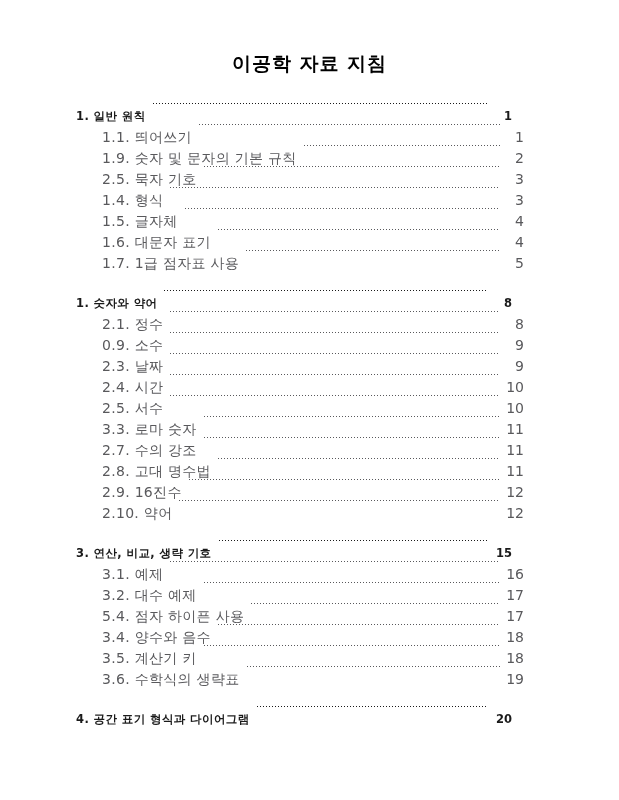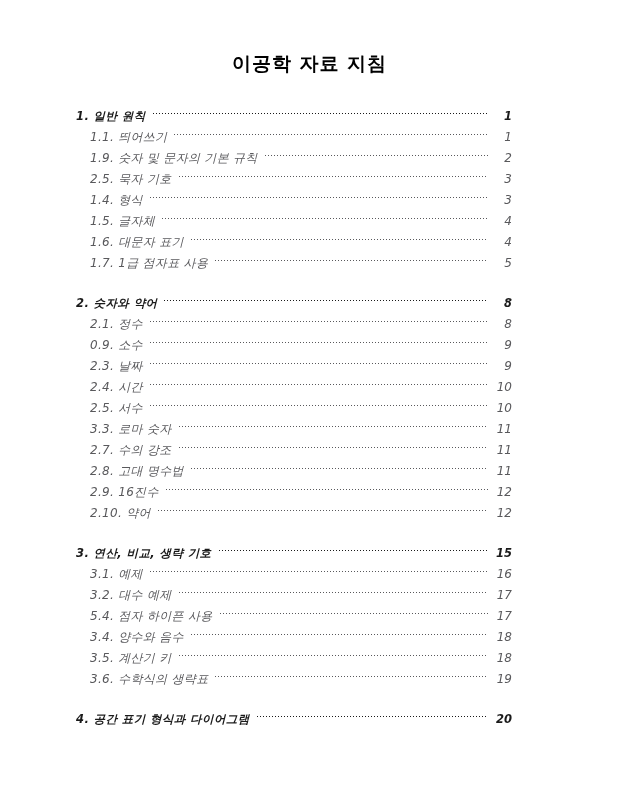--- a/index.html
+++ b/index.html
@@ -41,26 +41,25 @@
     padding: 0;
     list-style: none;
     position: absolute;
     left: 76px;
     right: 107px;
     top: 106px;
   }
 
   .toc-entry {
     display: flex;
-    align-items: center;
+    align-items: flex-start;
     width: 436px;
     height: 21px;
     line-height: 21px;
     white-space: nowrap;
-    font-style: italic;
   }
 
   .toc-entry .label {
     flex: 0 0 auto;
     padding-right: 6px;
   }
 
   .toc-entry .leader {
     flex: 1 1 auto;
     overflow: hidden;
@@ -91,24 +90,24 @@
   .level-1 {
     font-size: 11.5px;
     font-weight: bold;
     color: #1a1a1a;
     margin-left: 0;
   }
   .level-1 .label { letter-spacing: 0.4px; }
 
   
   .level-2 {
-    font-size: 12px;
+    font-size: 14px;
     font-weight: normal;
     color: #59595c;
-    margin-left: 14px;
+    margin-left: 26px;
     width: 422px;
   }
   .level-2 .label { letter-spacing: 0.3px; }
   .level-2 .pageno { color: #59595c; }
 
   .section-gap {
     height: 19px;
   }
 </style>
 </head>
@@ -154,21 +153,21 @@
         <span class="leader"></span>
         <span class="pageno">4</span>
       </div>
       <div class="toc-entry level-2">
         <span class="label">1.7. 1급 점자표 사용</span>
         <span class="leader"></span>
         <span class="pageno">5</span>
       </div>
       <div class="section-gap"></div>
       <div class="toc-entry level-1">
-        <span class="label">2. 숫자와 약어</span>
+        <span class="label">1. 숫자와 약어</span>
         <span class="leader"></span>
         <span class="pageno">8</span>
       </div>
       <div class="toc-entry level-2">
         <span class="label">2.1. 정수</span>
         <span class="leader"></span>
         <span class="pageno">8</span>
       </div>
       <div class="toc-entry level-2">
         <span class="label">0.9. 소수</span>

